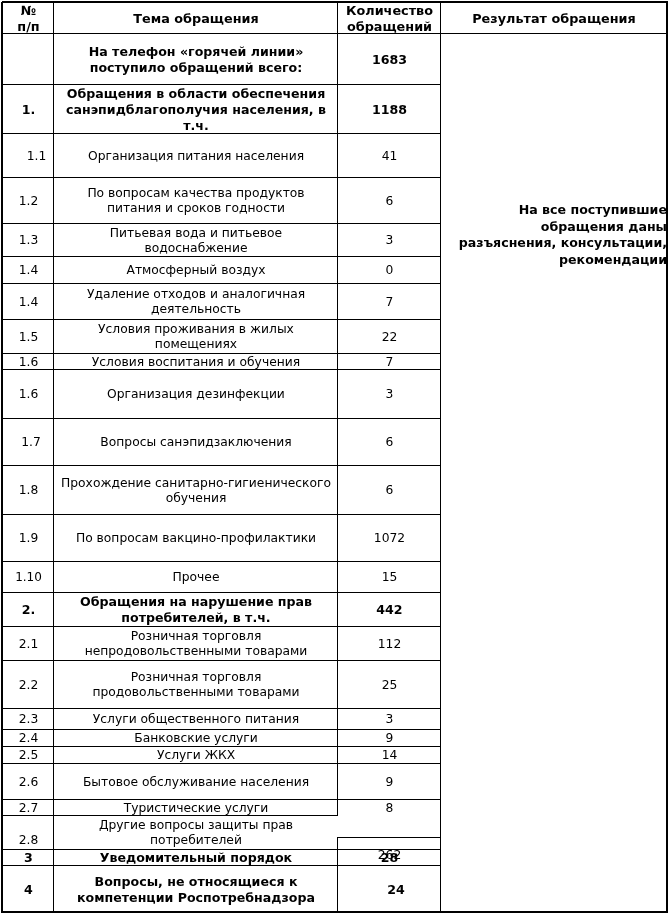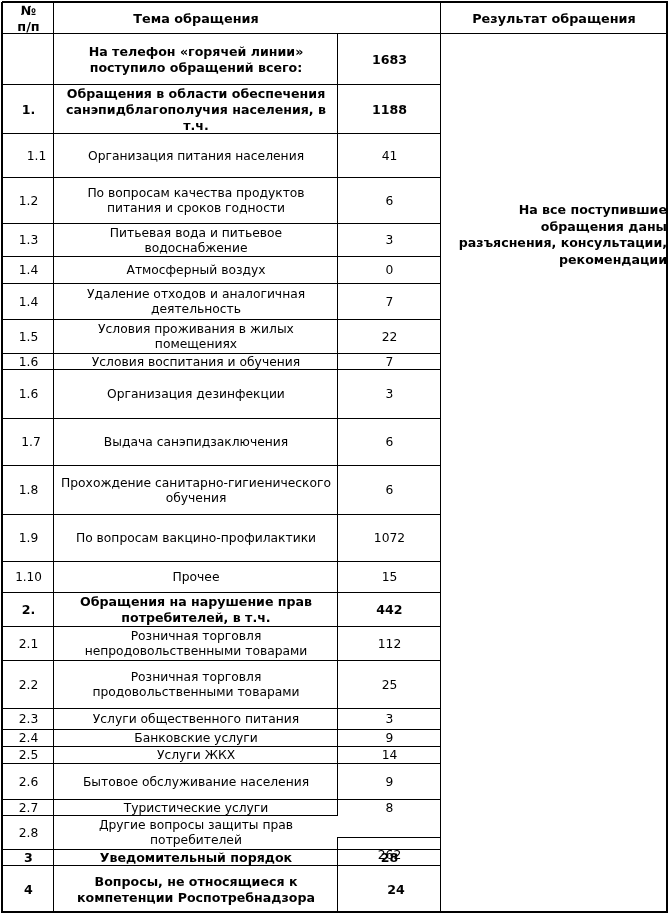--- a/index.html
+++ b/index.html
@@ -24,20 +24,23 @@
 <body>
 
 <div class="grid" id="grid">
 
   <div class="cell hdr" style="left:2px;top:2px;width:52px;height:32px;">
     <span style="display:block;width:30px;">№ п/п</span>
   </div>
   <div class="cell hdr" style="left:53px;top:2px;width:285px;height:32px;">
     <span>Тема обращения</span>
   </div>
+  <div class="cell hdr" style="left:337px;top:2px;width:104px;height:32px;">
+    <span>Количество обращений</span>
+  </div>
   <div class="cell hdr" style="left:440px;top:2px;width:227px;height:32px;">
     <span>Результат обращения</span>
   </div>
 
   <div id="rows">
       <div class="cell b" style="left: 2px; top: 33px; width: 52px; height: 52px;">
         <span></span>
       </div>
       <div class="cell b" style="left: 53px; top: 33px; width: 285px; height: 52px; padding: 0px 6px; justify-content: flex-end;">
         <span>На телефон «горячей линии» поступило обращений всего:</span>
@@ -123,21 +126,21 @@
       <div class="cell" style="left: 53px; top: 369px; width: 285px; height: 50px; padding: 0px 6px;">
         <span>Организация дезинфекции</span>
       </div>
       <div class="cell" style="left: 337px; top: 369px; width: 104px; height: 50px;">
         <span>3</span>
       </div>
       <div class="cell" style="left: 2px; top: 418px; width: 57px; height: 48px;">
         <span>1.7</span>
       </div>
       <div class="cell" style="left: 53px; top: 418px; width: 285px; height: 48px; padding: 0px 6px;">
-        <span>Выдача санэпидзаключения</span>
+        <span>Вопросы санэпидзаключения</span>
       </div>
       <div class="cell" style="left: 337px; top: 418px; width: 104px; height: 48px;">
         <span>6</span>
       </div>
       <div class="cell" style="left: 2px; top: 465px; width: 52px; height: 50px;">
         <span>1.8</span>
       </div>
       <div class="cell" style="left: 53px; top: 465px; width: 285px; height: 50px; padding: 0px 6px;">
         <span>Прохождение санитарно-гигиенического обучения</span>
       </div>
@@ -227,21 +230,21 @@
       </div>
       <div class="cell" style="left: 2px; top: 799px; width: 52px; height: 17px;">
         <span>2.7</span>
       </div>
       <div class="cell" style="left: 53px; top: 799px; width: 285px; height: 17px; padding: 0px 6px;">
         <span>Туристические услуги</span>
       </div>
       <div class="cell" style="left: 337px; top: 799px; width: 104px; height: 17px;">
         <span>8</span>
       </div>
-      <div class="cell" style="left: 2px; top: 815px; width: 52px; height: 35px;">
+      <div class="cell" style="left: 2px; top: 815px; width: 52px; height: 49px;">
         <span>2.8</span>
       </div>
       <div class="cell" style="left: 53px; top: 815px; width: 285px; height: 35px; padding: 0px 6px;">
         <span>Другие вопросы защиты прав потребителей</span>
       </div>
       <div class="cell" style="left: 337px; top: 815px; width: 104px; height: 35px; margin-top: 22px;">
         <span>262</span>
       </div>
       <div class="cell b" style="left: 2px; top: 849px; width: 52px; height: 17px;">
         <span>3</span>

